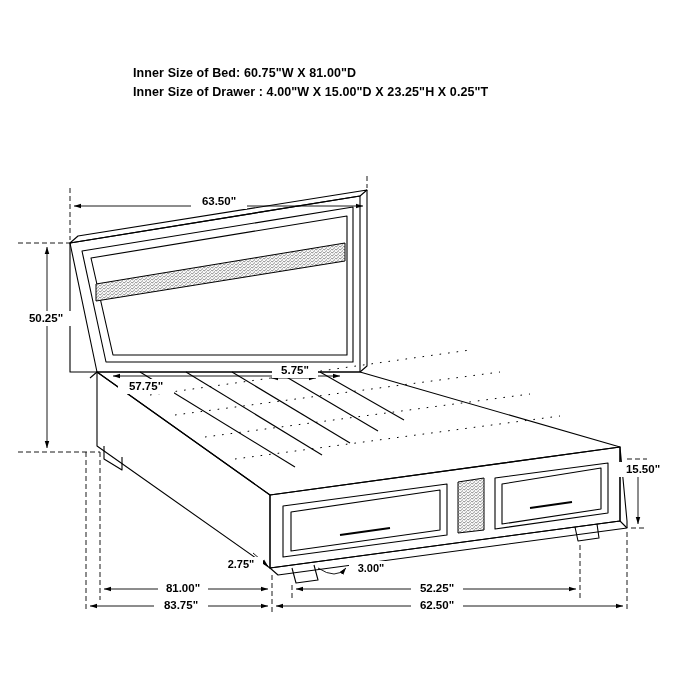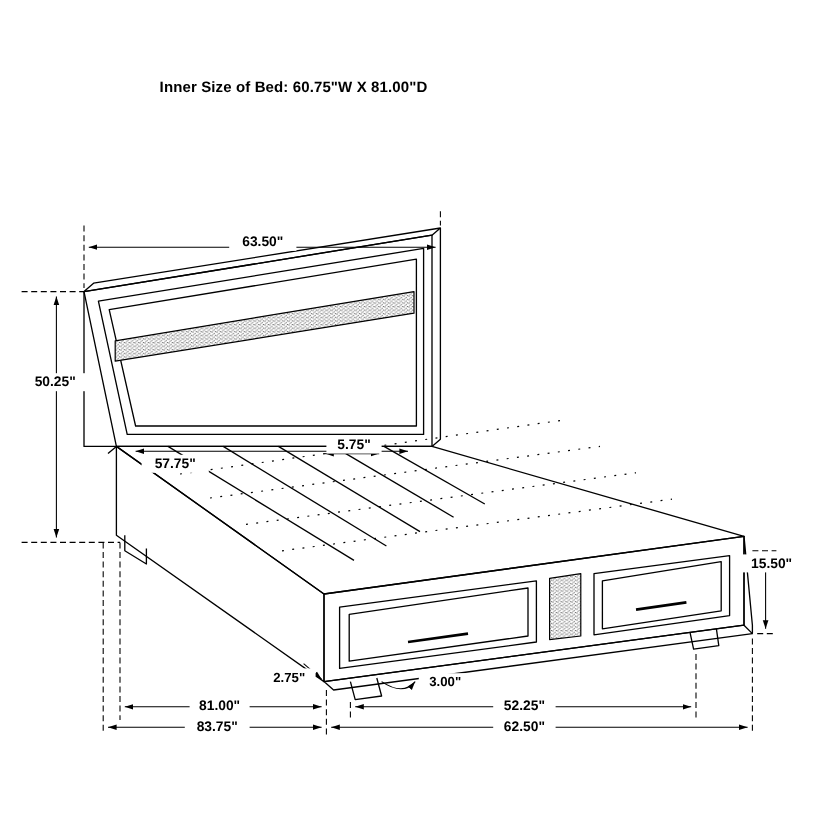--- a/index.html
+++ b/index.html
@@ -47,20 +47,21 @@
     fill: #000000;
   }
 </style>
 </head>
 <body>
 
 <div id="page">
 
   <div id="spec-block">
     <div>Inner Size of Bed: 60.75"W X 81.00"D</div>
+    <div>Inner Size of Drawer : 4.00"W X 15.00"D X 23.25"H X 0.25"T</div>
   </div>
 
   <svg id="diagram" viewBox="0 0 700 700">
     <defs>
       <marker id="arrS" markerWidth="9" markerHeight="9" refX="8" refY="3" orient="auto" markerUnits="strokeWidth">
         <path d="M8,3 L0,0.4 L0,5.6 z" fill="#000"></path>
       </marker>
       <marker id="arrE" markerWidth="9" markerHeight="9" refX="1" refY="3" orient="auto" markerUnits="strokeWidth">
         <path d="M1,3 L9,0.4 L9,5.6 z" fill="#000"></path>
       </marker>

